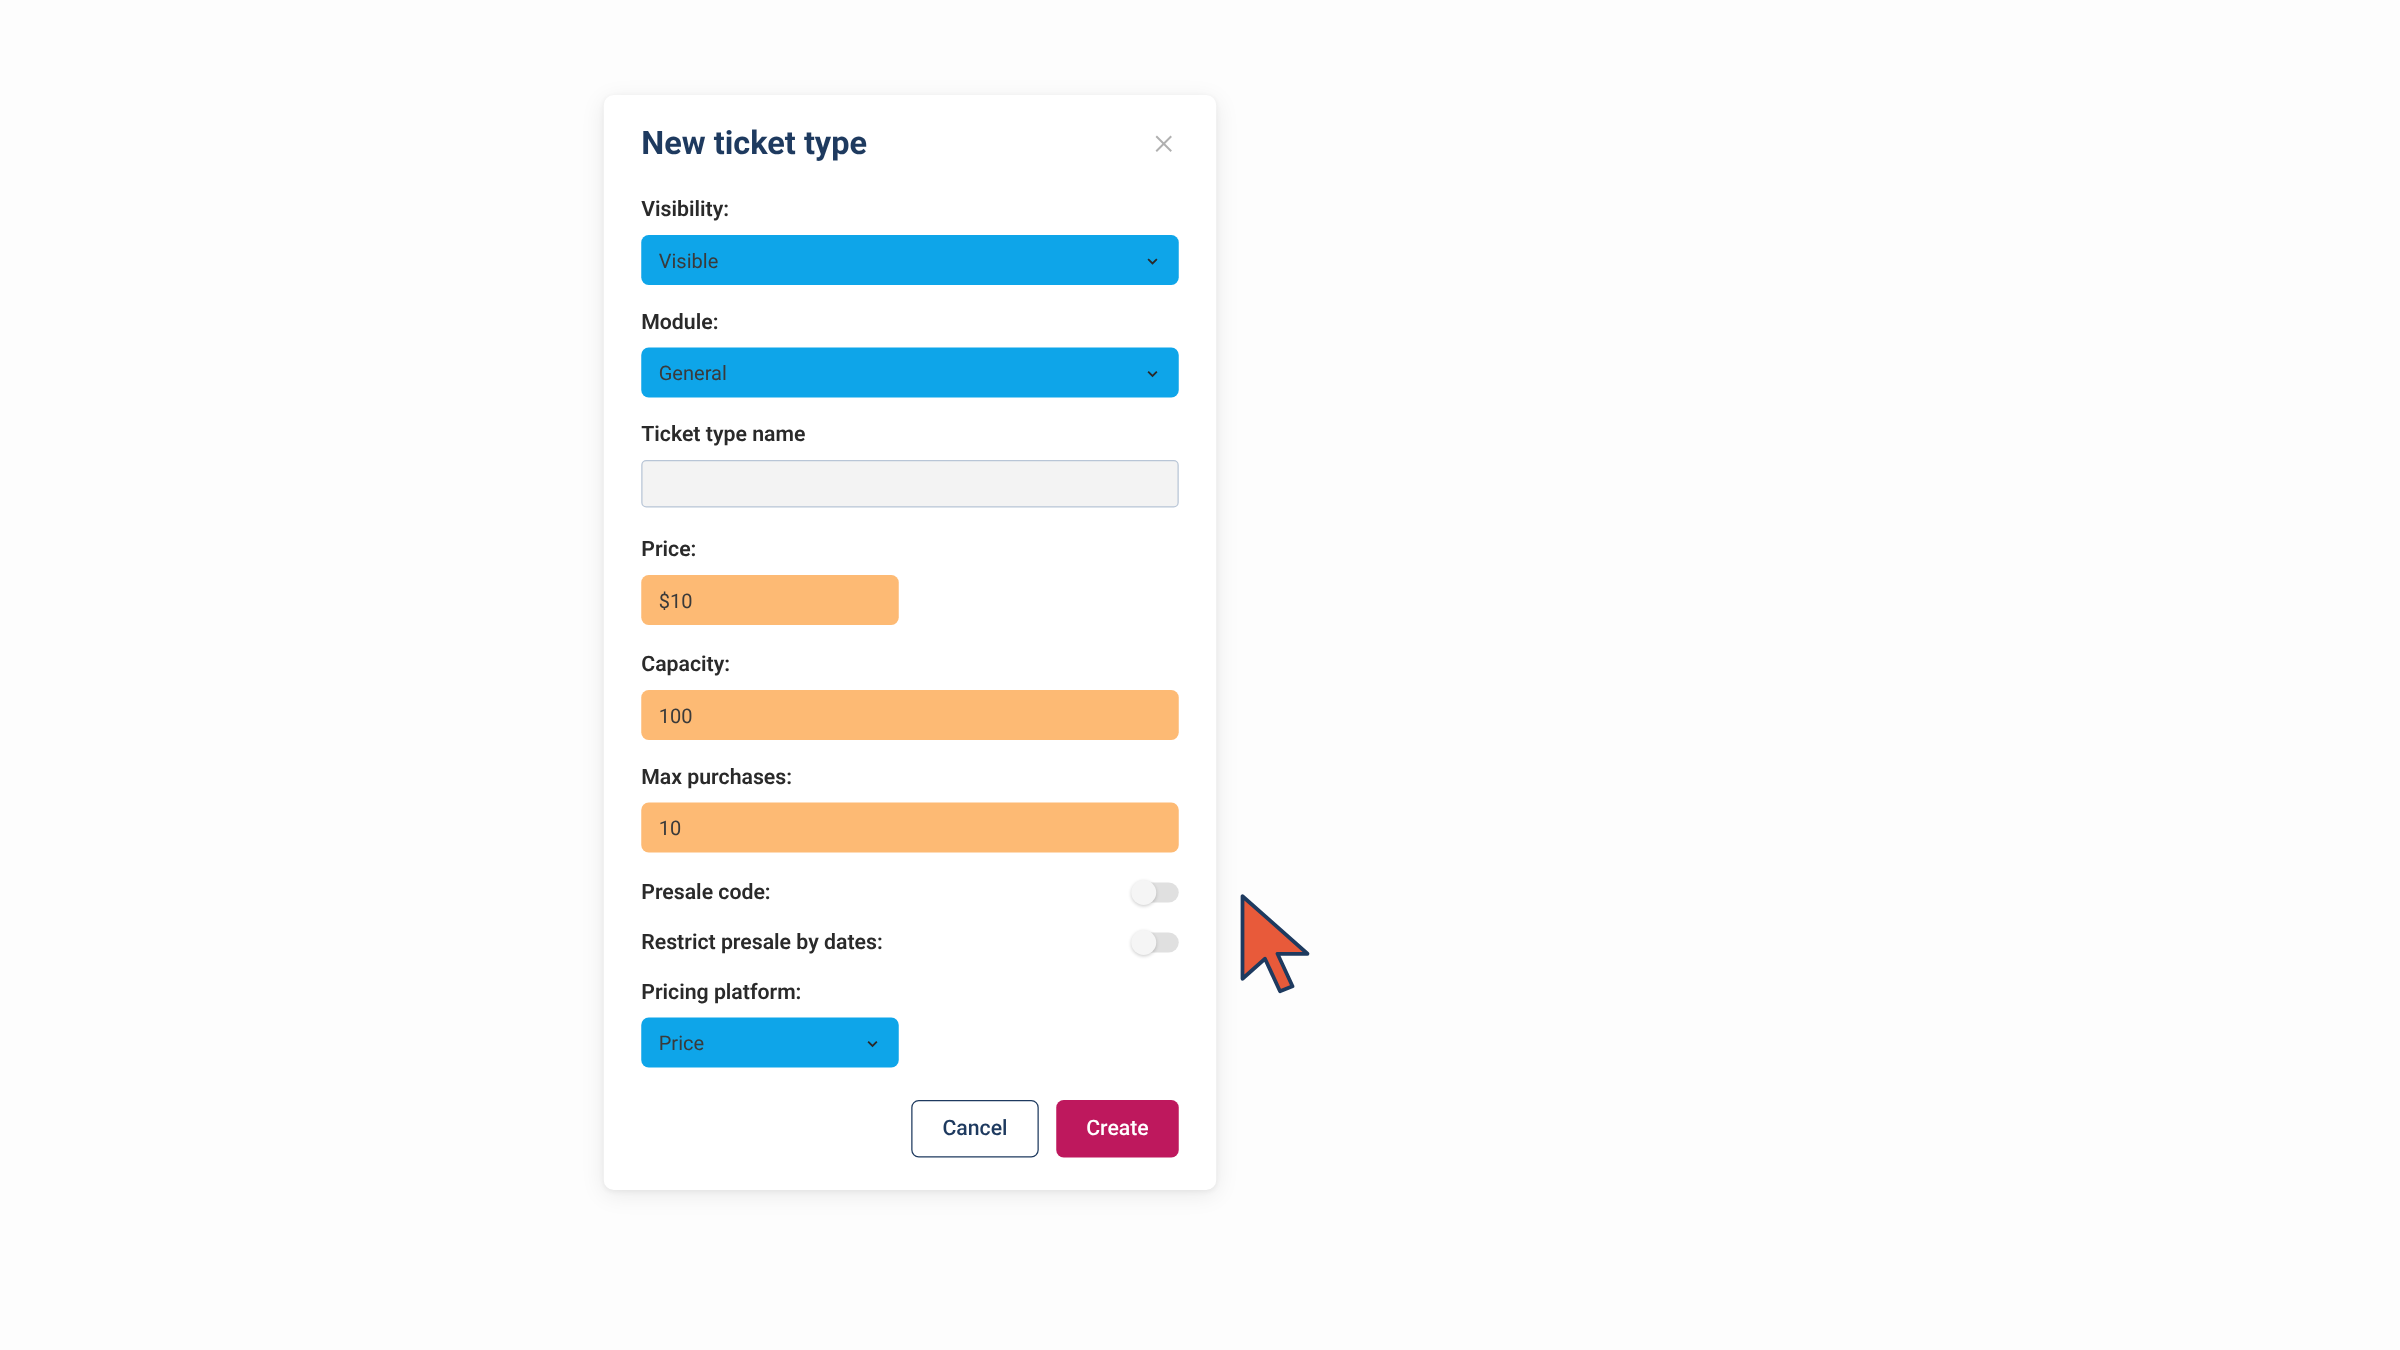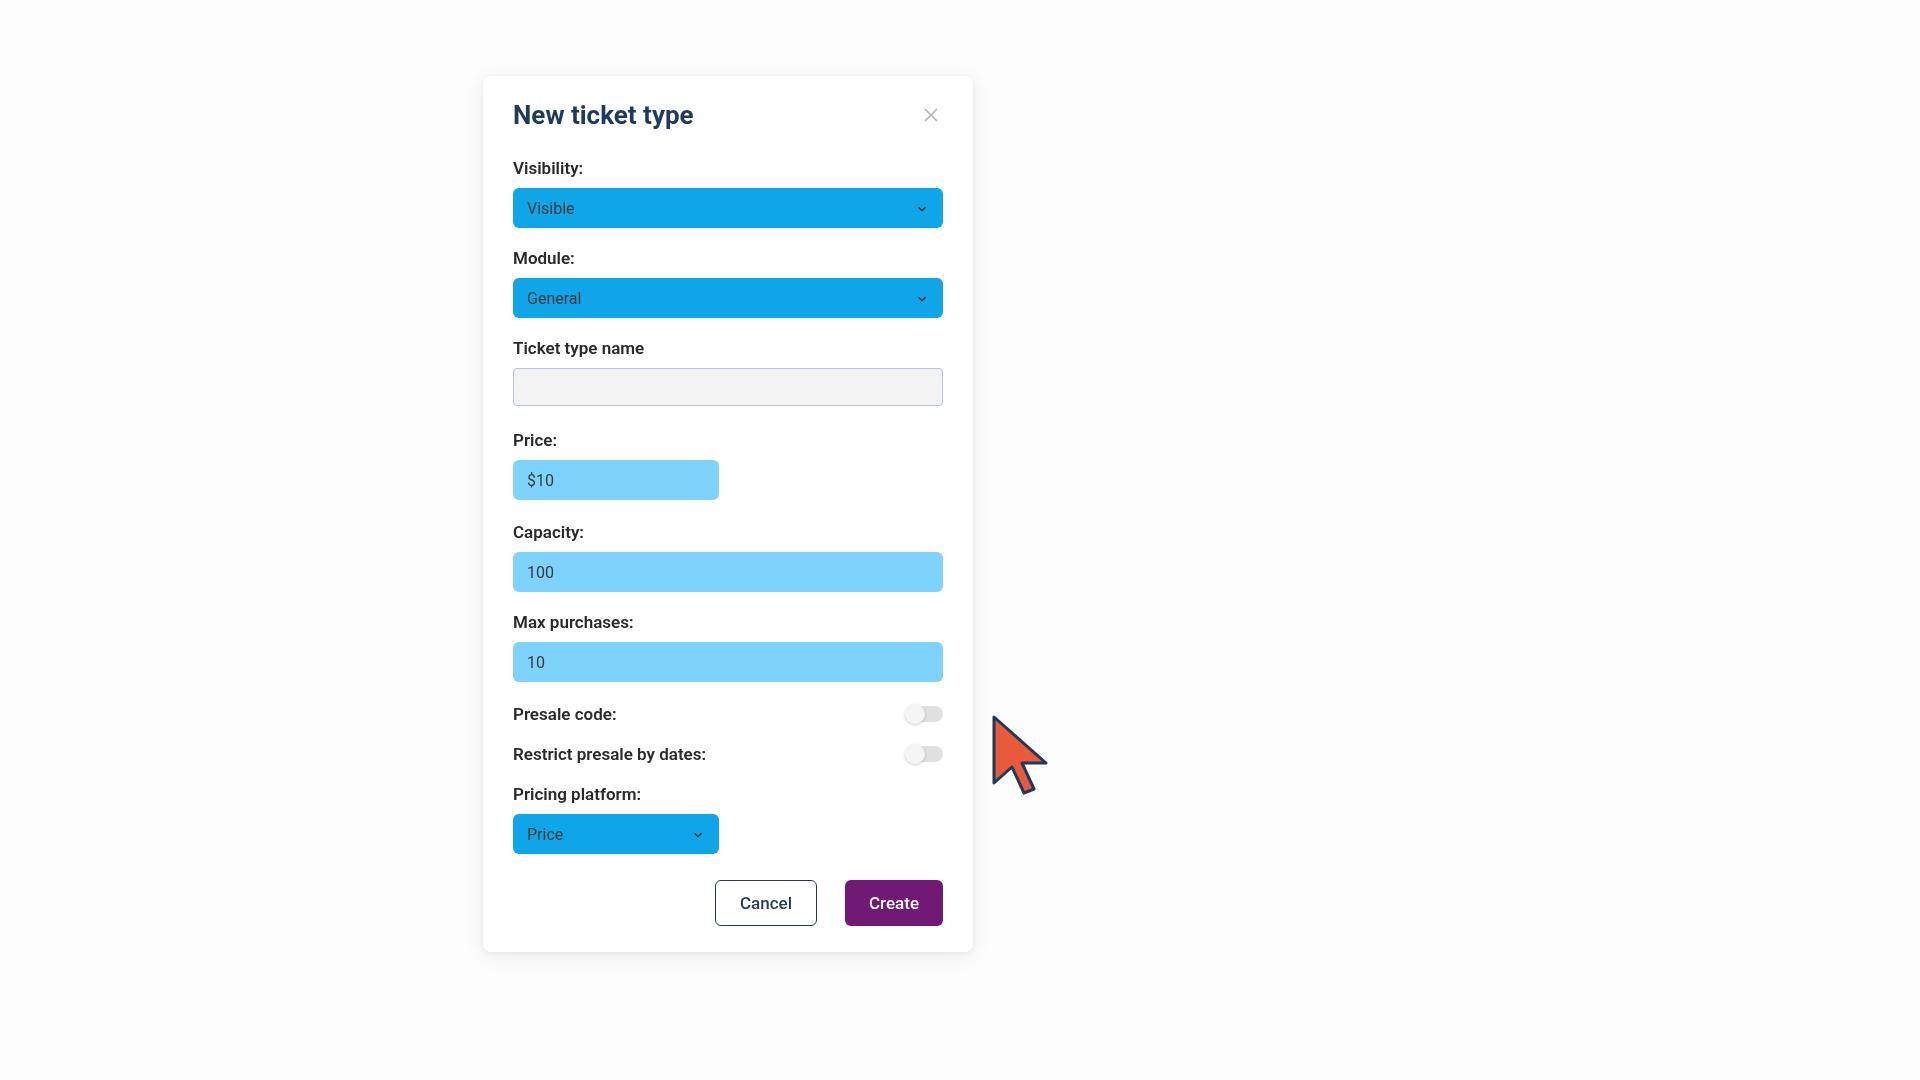--- a/index.html
+++ b/index.html
@@ -100,21 +100,21 @@
       height: 38px;
       background: #f3f3f3;
       border: 1.5px solid #b8c5d6;
       border-radius: 4px;
       padding: 0 12px;
       font-size: 16px;
       color: #3a3a3a;
       outline: none;
     }
     .input-field {
-      background: #7dd3fc;
+      background: #fdba74;
       border-radius: 6px;
       height: 40px;
       display: flex;
       align-items: center;
       padding: 0 14px;
       font-size: 16px;
       color: #3a3a3a;
     }
     .toggle-row {
       display: flex;
@@ -145,38 +145,38 @@
       background: #f5f5f5;
       border-radius: 50%;
       box-shadow: 0 1px 3px rgba(0,0,0,0.2);
     }
     .half-width {
       width: 206px;
     }
     .actions {
       display: flex;
       justify-content: flex-end;
-      gap: 28px;
+      gap: 14px;
       margin-top: 26px;
     }
     .btn {
       padding: 12px 24px;
       border-radius: 6px;
       font-size: 17px;
       font-weight: 500;
       cursor: pointer;
       border: none;
     }
     .btn-secondary {
       background: #ffffff;
       color: #1e3a5f;
       border: 1.5px solid #1e3a5f;
     }
     .btn-primary {
-      background: #701a75;
+      background: #be185d;
       color: #ffffff;
     }
     .cursor {
       position: absolute;
       left: 990px;
       top: 713px;
       width: 60px;
       height: 90px;
     }
   </style>

